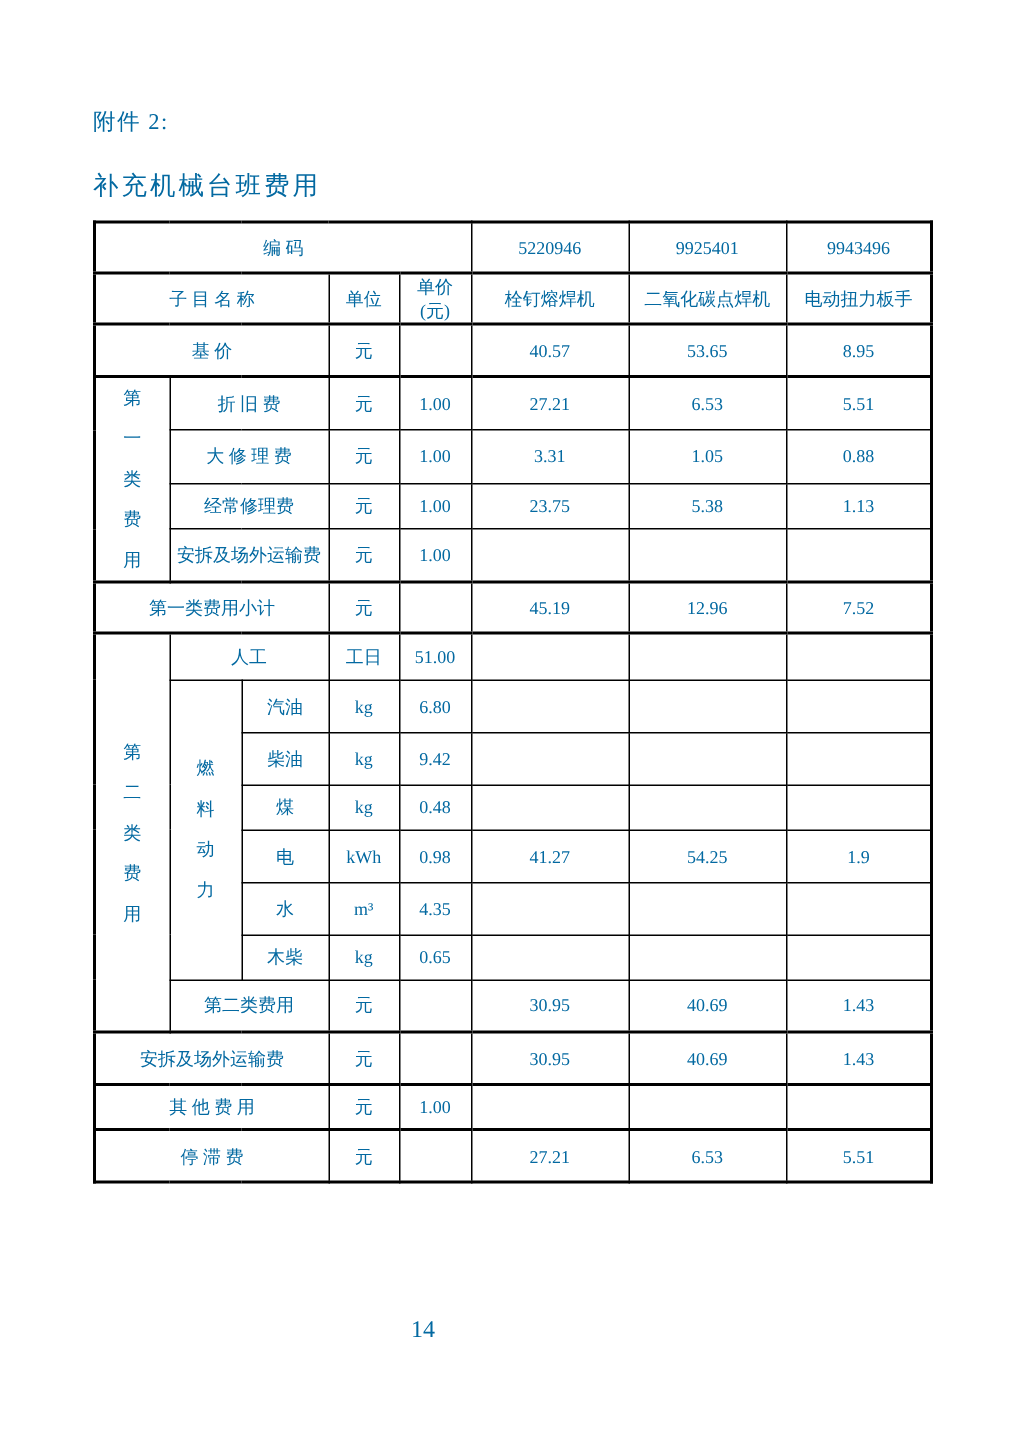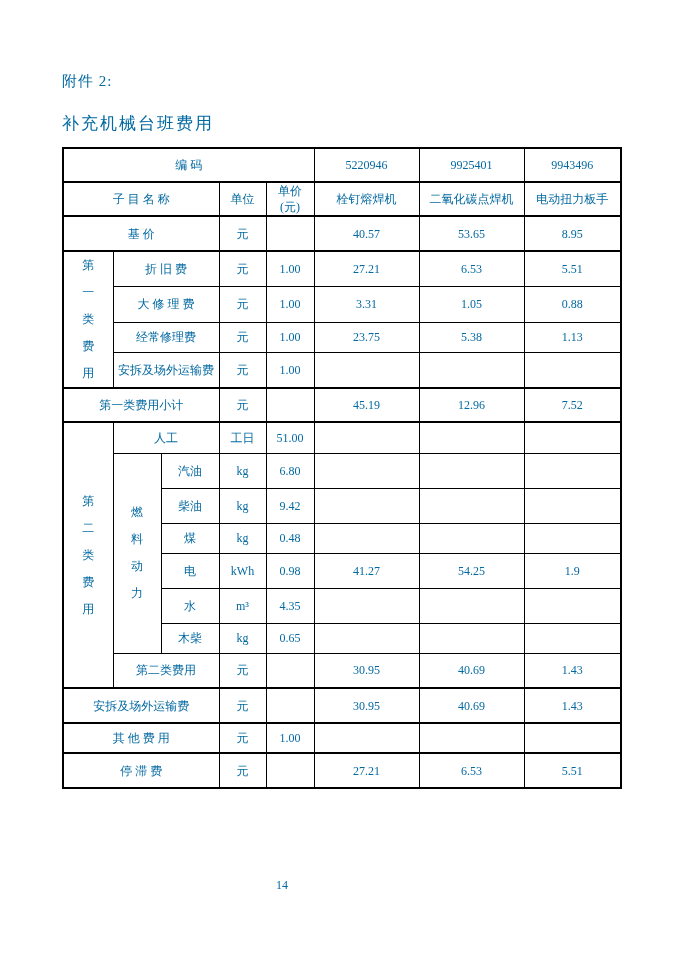--- a/index.html
+++ b/index.html
@@ -20,21 +20,21 @@
     border:1px solid #000;text-align:center;vertical-align:middle;
     font-size:12px;padding:0;overflow:hidden;line-height:1.2;
   }
   tr.sect td{border-top-width:2px;}
   .h30{height:30px}.h31{height:31px}.h34{height:34px}.h35{height:35px}.h38{height:34px}
   td.vert span{
     display:inline-block;width:1.15em;word-break:break-all;
     line-height:2.25;vertical-align:middle;
   }
   .two-line div{line-height:1.35;}
-  .page-number{position:absolute;left:0;top:878px;width:564px;text-align:center;font-size:12px;}
+  .page-number{position:absolute;left:0;top:878px;width:564px;text-align:center;font-size:16px;}
 </style>
 </head>
 <body>
 
 <div class="page">
 
   <div class="attachment">附件 2:</div>
   <div class="doc-title">补充机械台班费用</div>
 
   <table class="cost">

